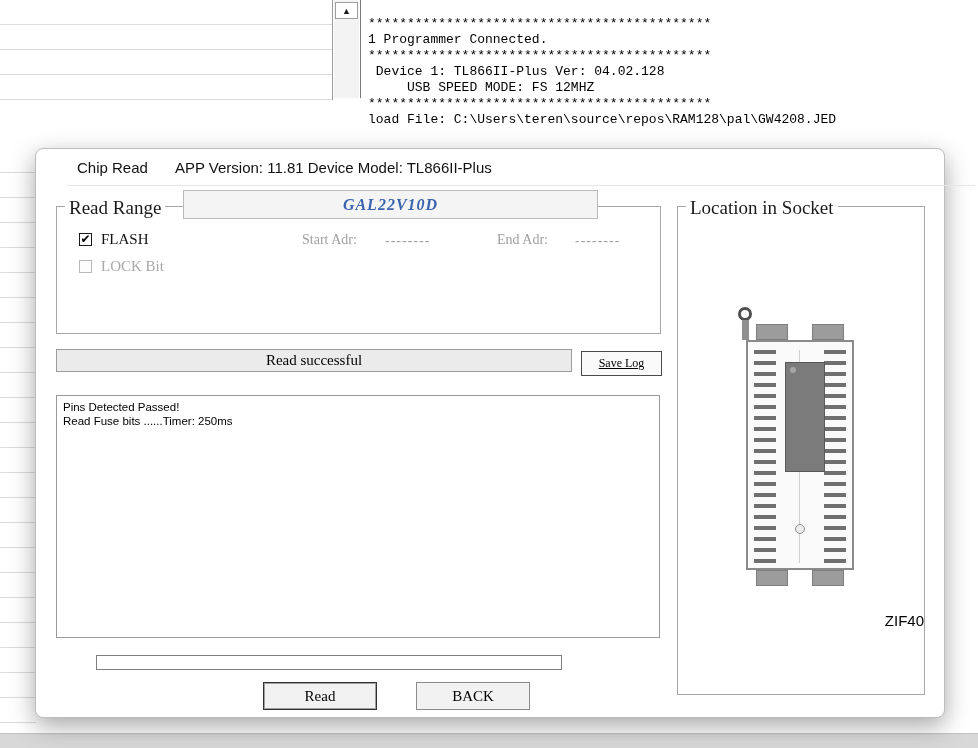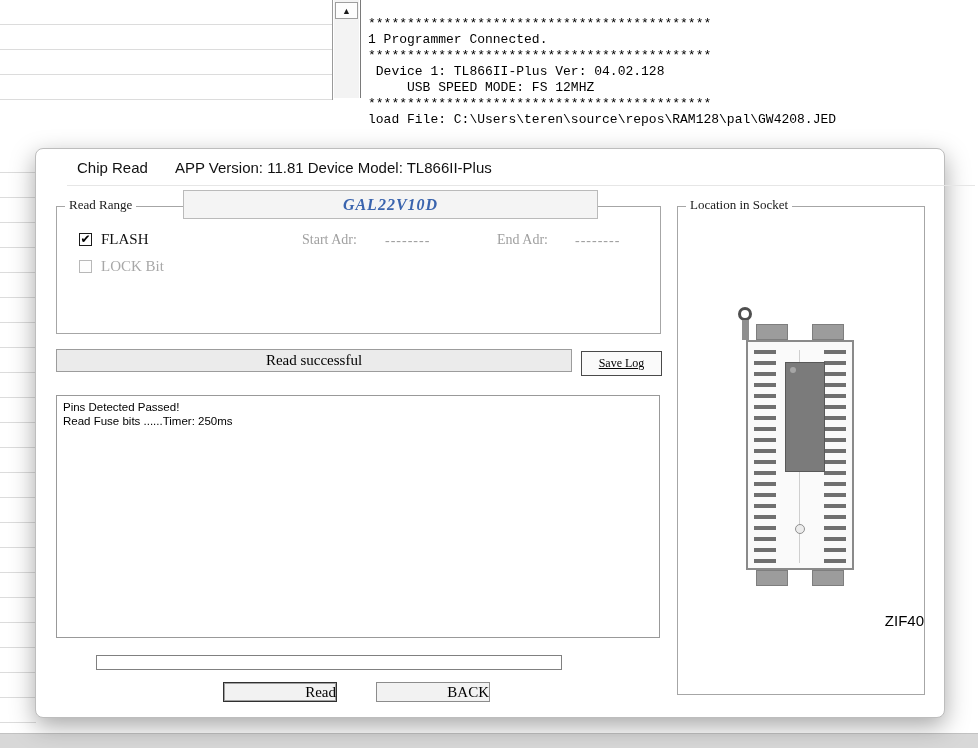--- a/index.html
+++ b/index.html
@@ -63,21 +63,21 @@
     font-size: 15px; color: #111; margin-left: 31px;
   }
   .dlg-subtitle { margin-left: 27px; }
 
   .groupbox {
     position: absolute; border: 1px solid #a6a6a6; background: transparent;
   }
   .group-legend {
     position: absolute; top: -10px; left: 8px;
     background: #ffffff; padding: 0 4px;
-    font-family: "Liberation Serif", serif; font-size: 13px; color: #1a1a1a;
+    font-family: "Liberation Serif", serif; font-size: 19px; color: #1a1a1a;
   }
   .grp-read-range { left: 20px; top: 57px; width: 605px; height: 128px; }
   .grp-socket     { left: 641px; top: 57px; width: 248px; height: 489px; }
 
   .chip-tab {
     position: absolute; left: 147px; top: 41px; width: 415px; height: 29px;
     background: #f4f4f4; border: 1px solid #bababa;
     display: flex; align-items: center; justify-content: center;
     font-family: Liberation Serif, serif;
     font-size: 16px; font-weight: bold; font-style: italic;
@@ -121,25 +121,26 @@
     font-family: "Liberation Sans", sans-serif; font-size: 11.5px; line-height: 14px;
     color: #000;
   }
   .progress {
     position: absolute; left: 60px; top: 506px; width: 466px; height: 15px;
     border: 1px solid #808080; background: #ffffff;
   }
   .progress .fill { height: 100%; width: 0; background: #3a9d3a; }
 
   .btn {
-    position: absolute; top: 533px; width: 114px; height: 20px;
+    position: absolute; top: 533px; width: 114px; height: 28px;
     background: #f2f2f2; border: 1px solid #8c8c8c;
-    display: flex; align-items: center; justify-content: flex-end;
+    display: flex; align-items: center; justify-content: center;
     font-family: "Liberation Serif", serif; font-size: 15px; color: #000;
     cursor: pointer;
+    margin-left: 40px;
   }
   .btn-read { left: 187px; border: 1px solid #303030; box-shadow: inset 0 0 0 1px #a0a0a0; }
   .btn-back { left: 340px; }
 
   
   .socket-wrap { position: absolute; left: 54px; top: 95px; width: 140px; height: 300px; }
   .lever-ring {
     position: absolute; left: 6px; top: 5px; width: 14px; height: 14px;
     border: 3px solid #4f4f4f; border-radius: 50%; background: #fff;
   }

